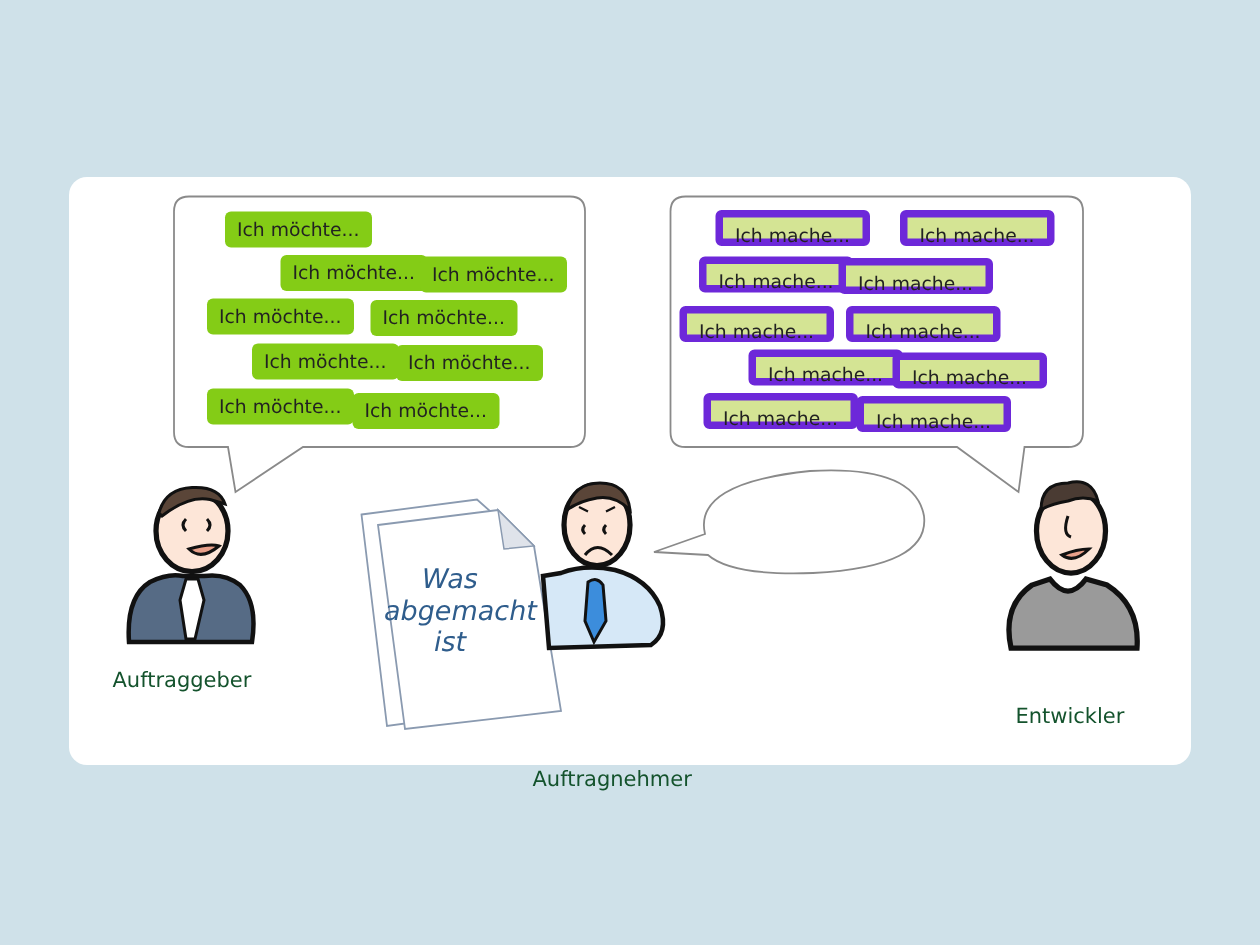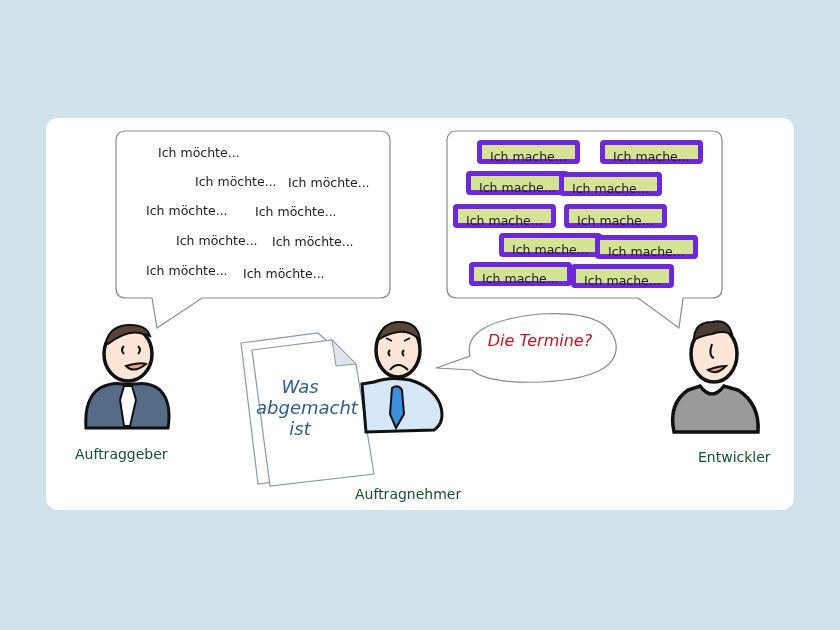--- a/index.html
+++ b/index.html
@@ -18,21 +18,21 @@
   .abs { position: absolute; }
   .chip {
     position: absolute;
     height: 24px; line-height: 24px;
     padding: 0 8px;
     font-size: 12.5px; color: #222;
     border-radius: 4px;
     white-space: nowrap;
     box-sizing: border-box;
   }
-  .chip.want { background: #ffffff; }
+  .chip.want { background: #84cc16; }
   .chip.make { background: #d4e494; border: 5px solid #6d28d9; }
   .label {
     position: absolute; font-size: 14px; color: #14532d;
     white-space: nowrap;
   }
   .doc-text {
     position: absolute; left: 256px; top: 376px; width: 88px;
     text-align: center; font-style: italic; color: #2f5d8c;
     font-size: 18px; line-height: 21px;
     font-family: "DejaVu Sans", sans-serif;
@@ -113,18 +113,17 @@
 <div class="chip make" style="left:469px;top:262px;">Ich mache...</div>
 <div class="chip make" style="left:571px;top:264px;">Ich mache...</div>
 
 <div class="doc-text">
   <div>Was</div>
   <div>abgemacht</div>
   <div>ist</div>
 </div>
 
 <div class="question">
-  <div>Die Termine?</div>
 </div>
 
 <div class="label" style="left:75px;top:446px;">Auftraggeber</div>
-<div class="label" style="left:355px;top:486px;">Auftragnehmer</div>
-<div class="label" style="left:677px;top:449px;margin-left:21px;">Entwickler</div>
+<div class="label" style="left:355px;top:512px;">Auftragnehmer</div>
+<div class="label" style="left:677px;top:470px;">Entwickler</div>
 
 </body></html>

